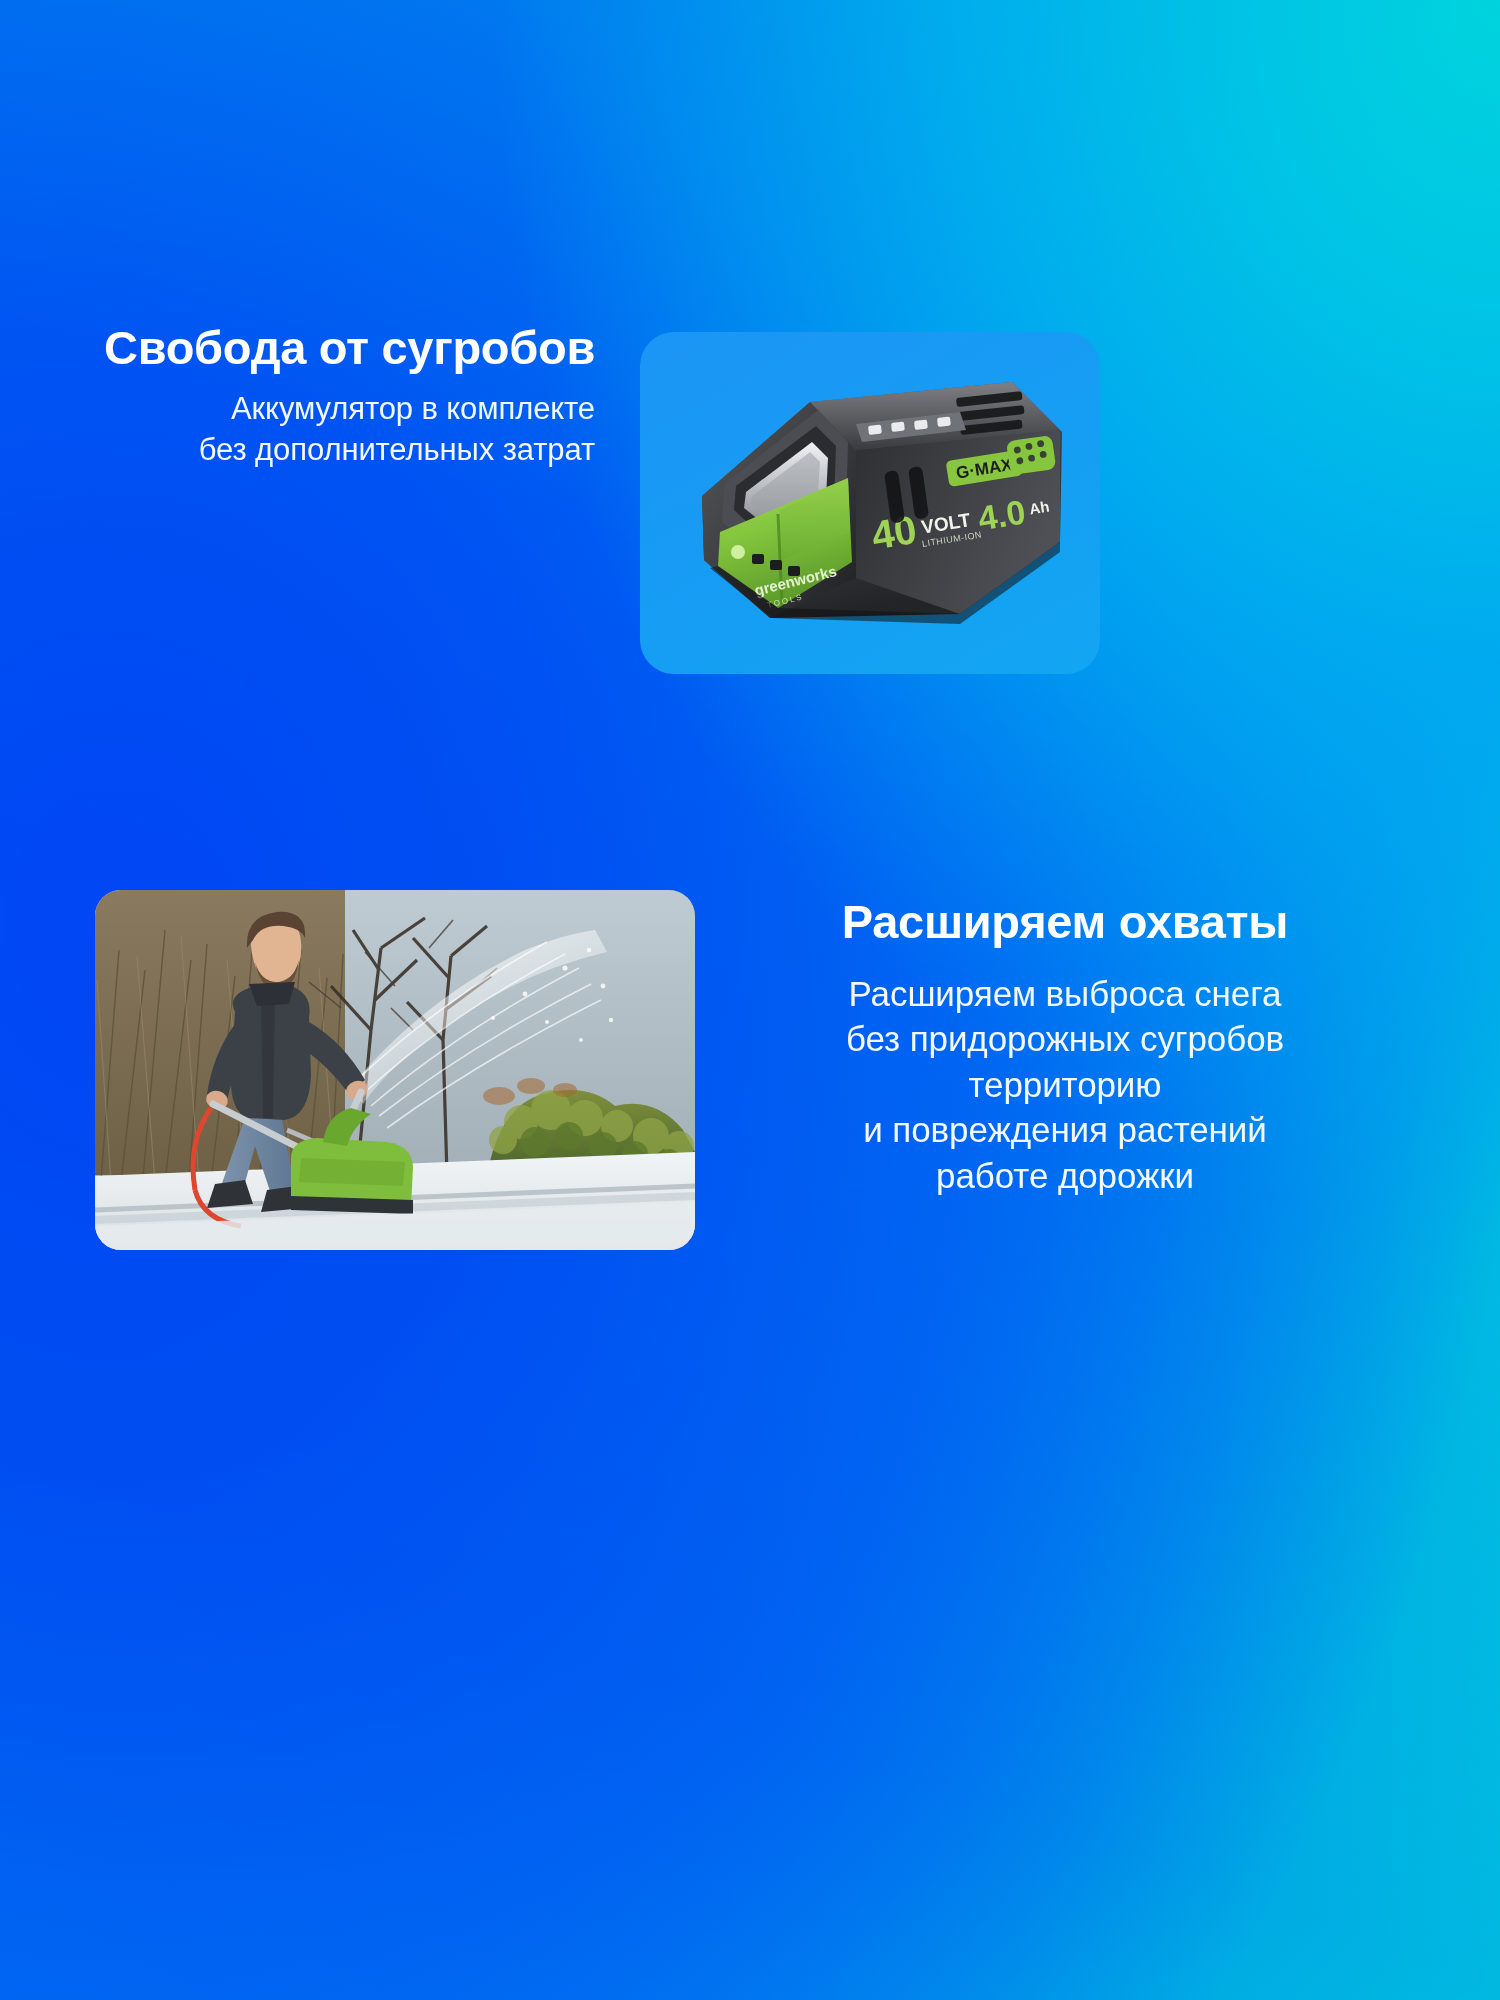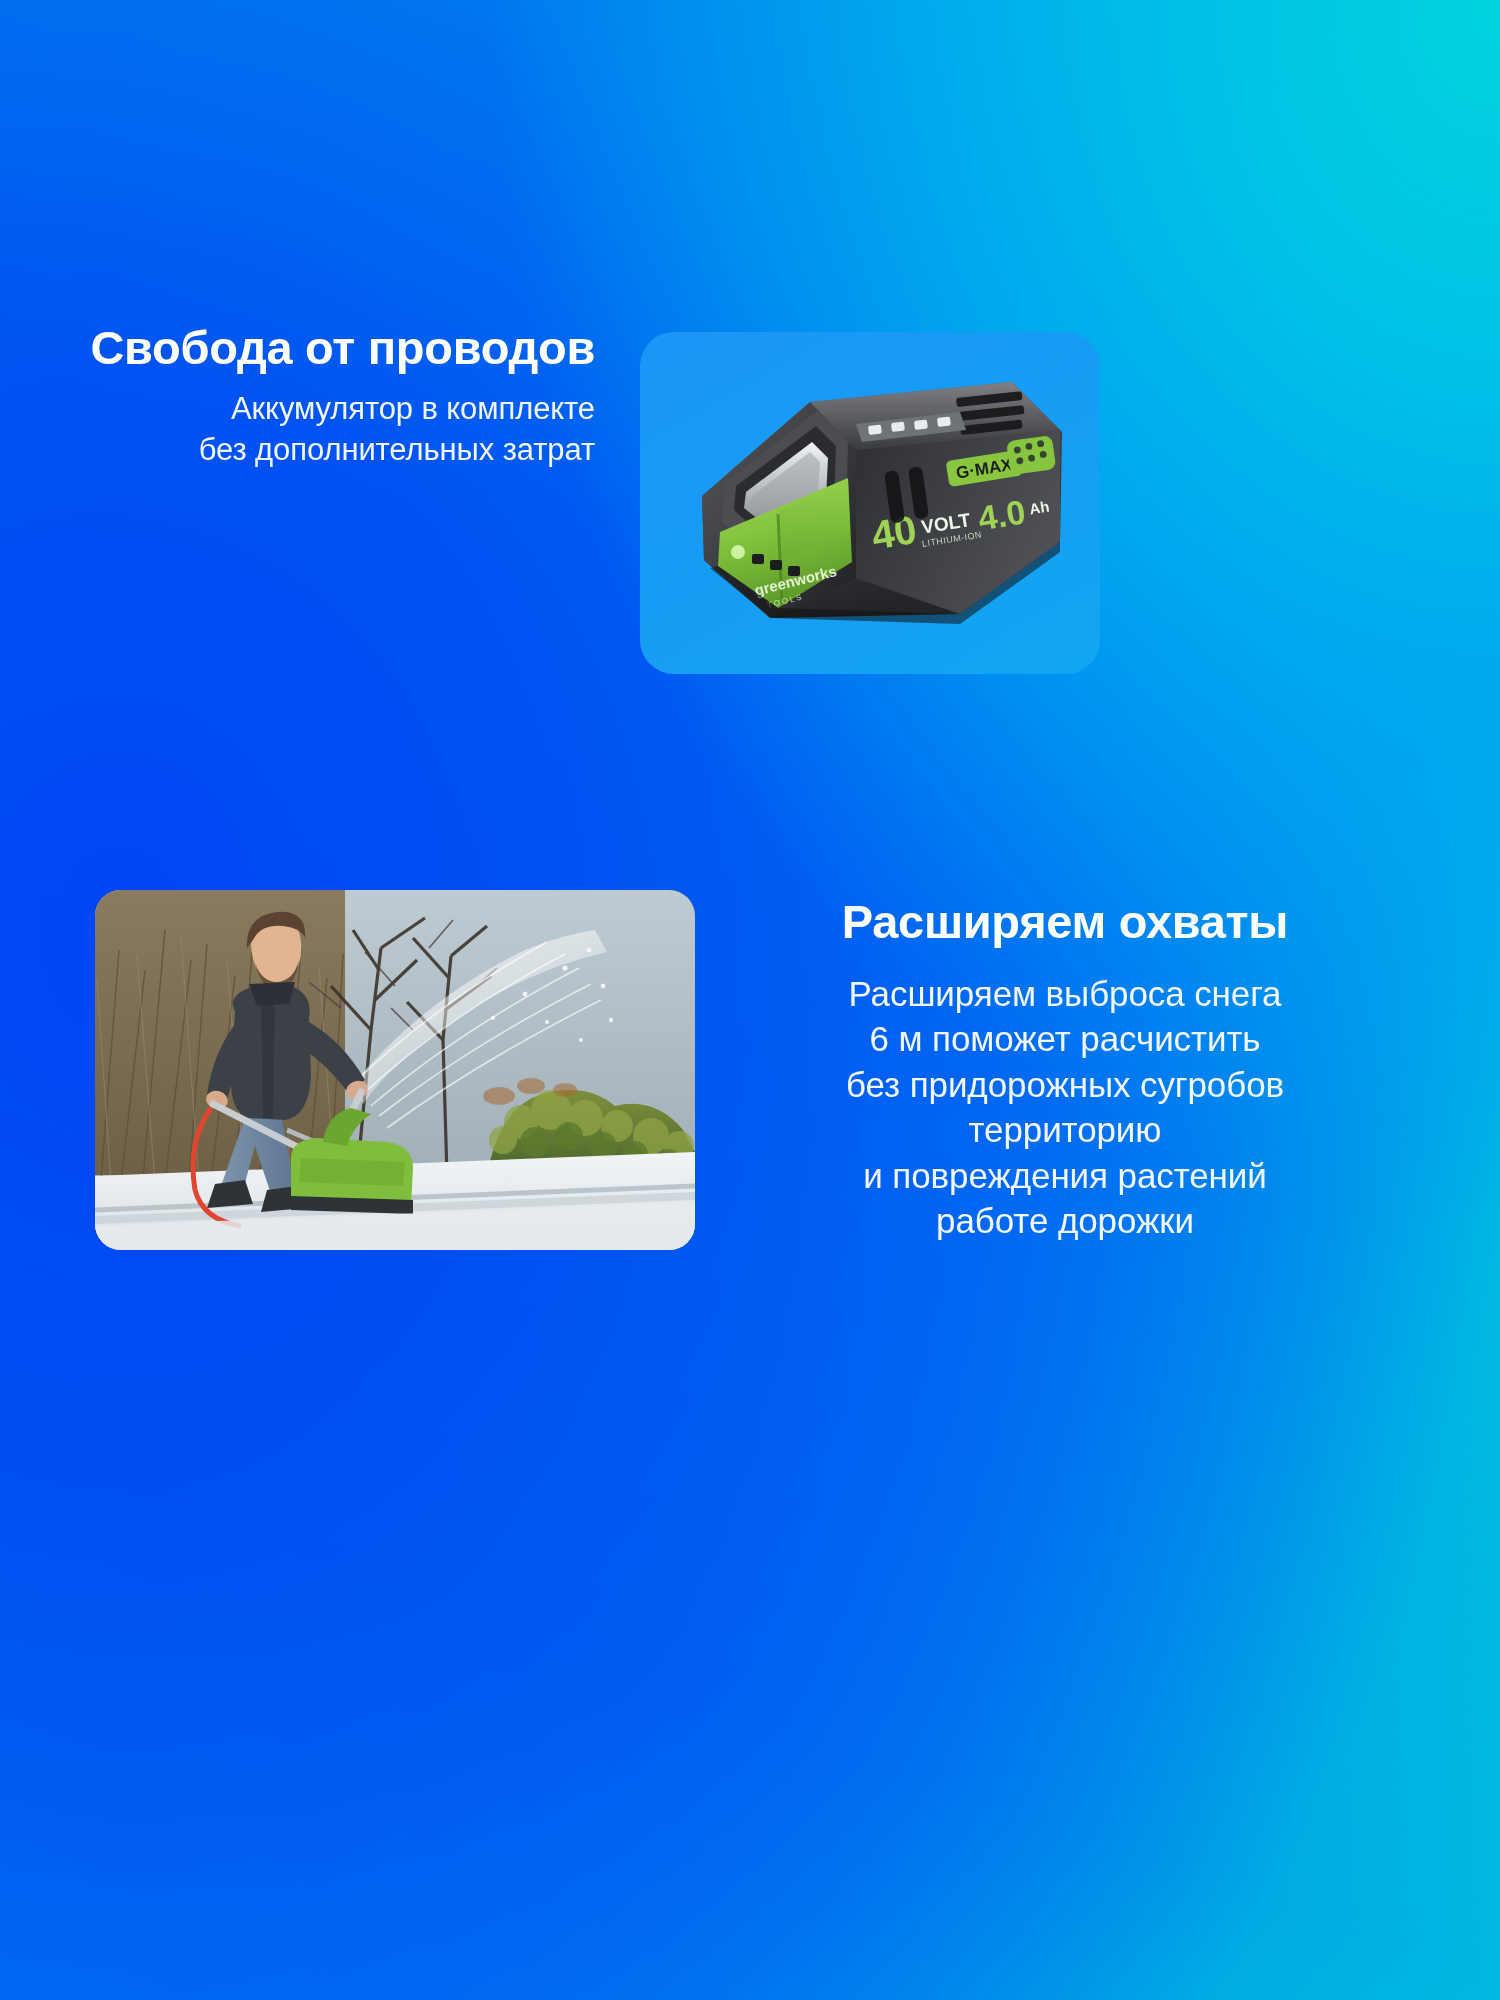--- a/index.html
+++ b/index.html
@@ -73,21 +73,21 @@
 </style>
 </head>
 <body>
 
 <div class="bg"></div>
 <div class="bg2"></div>
 
 <section class="sec1">
 
   <div class="s1-text">
-    <h2 class="h1">Свобода от проводов</h2>
+    <h2 class="h1">Свобода от сугробов</h2>
     <p class="p1">
       <span>Аккумулятор в комплекте</span>
       <span>без дополнительных затрат</span>
     </p>
   </div>
 
   <div class="battery-card">
     <div class="batt-wrap">
       <svg viewBox="0 0 430 310" xmlns="http://www.w3.org/2000/svg">
         <defs>
@@ -370,21 +370,20 @@
       <path d="M100 300 Q108 330 146 336" stroke="#E0452F" stroke-width="5" fill="none"></path>
 
       <path d="M0 336 L600 312 L600 360 L0 360 Z" fill="#E6EBEE" opacity="0.85"></path>
     </svg>
   </div>
 
   <div class="s2-text">
     <h2 class="h2">Расширяем охваты</h2>
     <p class="p2">
       <span>Расширяем выброса снега</span>
-      <span>6 м поможет расчистить</span>
       <span>без придорожных сугробов</span>
       <span>территорию</span>
       <span>и повреждения растений</span>
       <span>работе дорожки</span>
     </p>
   </div>
 
 </section>
 
 </body></html>

